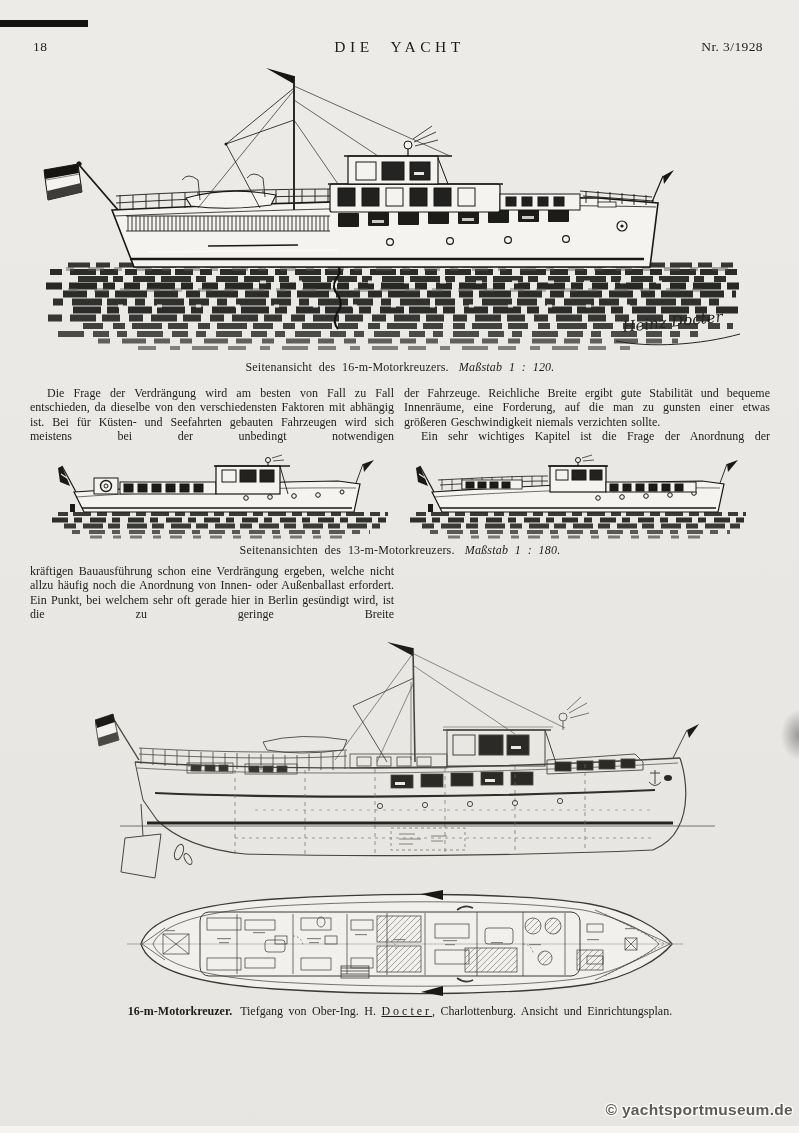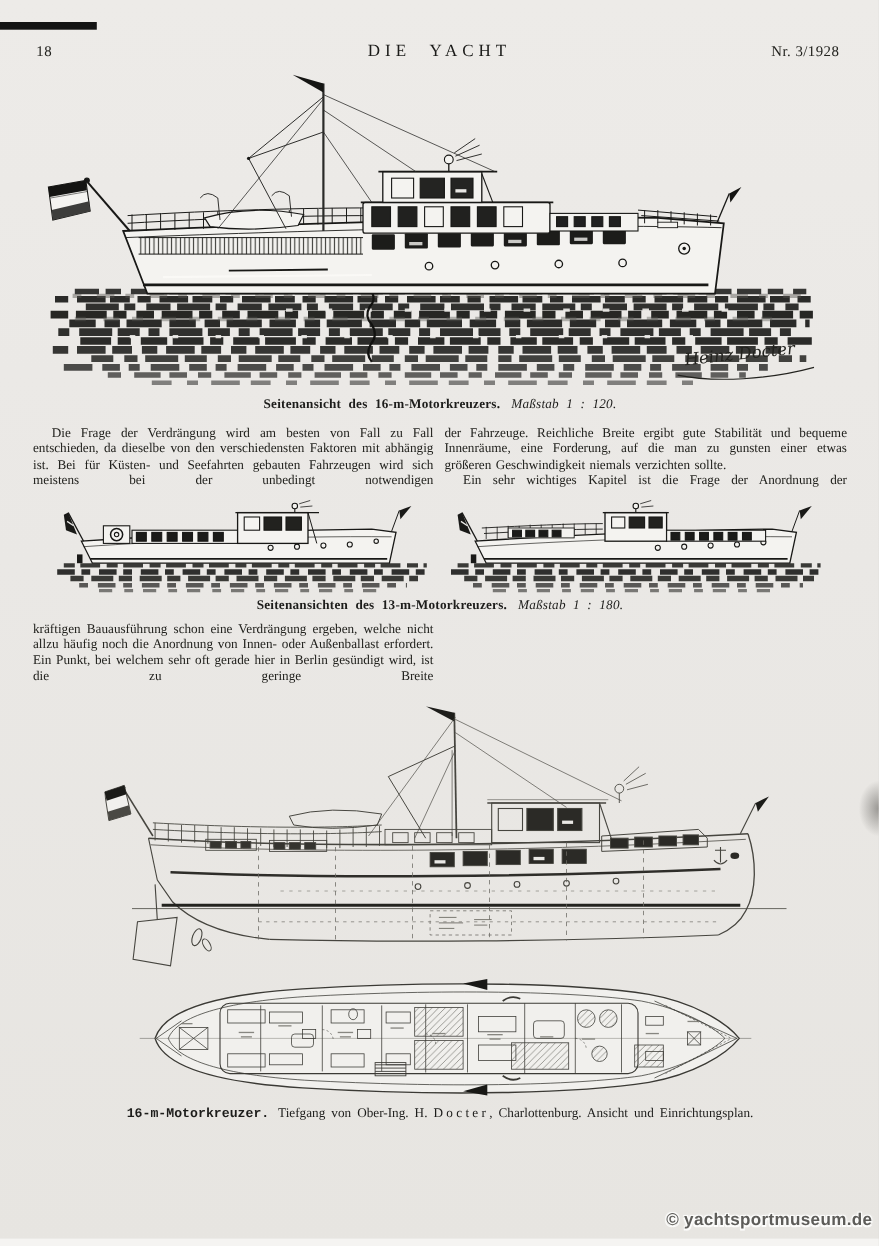--- a/index.html
+++ b/index.html
@@ -9,30 +9,30 @@
     background:linear-gradient(180deg,#edebe8 0%,#eae8e5 45%,#e7e5e1 100%);
     font-family:"Liberation Serif","DejaVu Serif",serif;color:#23231f;
   }
   .abs{position:absolute;}
   
   .pgnum{top:39px;left:33px;font-size:13.5px;letter-spacing:.5px;}
   .journal{top:38px;left:0;width:100%;text-align:center;font-size:15.5px;letter-spacing:4.5px;word-spacing:9px;color:#1c1c1a;}
   .issue{top:39px;right:36px;font-size:13.5px;letter-spacing:.4px;}
   
   .cap{left:50px;width:700px;text-align:center;font-size:12px;word-spacing:3.5px;letter-spacing:.2px;color:#1d1d1b;}
-  .cap .b{font-weight:bold;}
+  .cap .b{font-weight:normal;}
   .gap{margin-left:10px;font-style:italic;}
   
   .col{font-size:12px;line-height:14.4px;word-spacing:1px;color:#22221e;}
   .col p{margin:0;text-align:justify;}
   .ind{text-indent:17px;}
   .cont{text-align-last:justify;}
   .cap3{top:1004px;left:40px;width:720px;text-align:center;font-size:12px;line-height:15.5px;word-spacing:2.5px;color:#1d1d1b;}
-  .cap3 .b{font-weight:bold;font-family:Liberation Mono, monospace;}
-  .sperr{letter-spacing:3px;}
+  .cap3 .b{font-weight:bold;}
+  .sperr{letter-spacing:3px;text-decoration:underline;}
   
   .wm{top:1101px;right:6px;font-family:"Liberation Sans","DejaVu Sans",sans-serif;font-weight:bold;
       font-size:15.5px;color:#5d5c59;letter-spacing:.3px;
       text-shadow:-1px -1px 0 #fcfcfb,1px -1px 0 #fcfcfb,-1px 1px 0 #fcfcfb,1px 1px 0 #fcfcfb,0 0 4px #ffffff;}
   .topbar{top:20px;left:0;width:88px;height:7px;background:#141413;}
   .botstrip{left:0;top:1126px;width:799px;height:7px;background:#f5f4f2;}
   .smudge{left:781px;top:710px;width:18px;height:50px;
       background:radial-gradient(ellipse at 100% 50%,rgba(88,86,82,.55),rgba(88,86,82,0) 72%);}
   svg{display:block;}
 </style>

